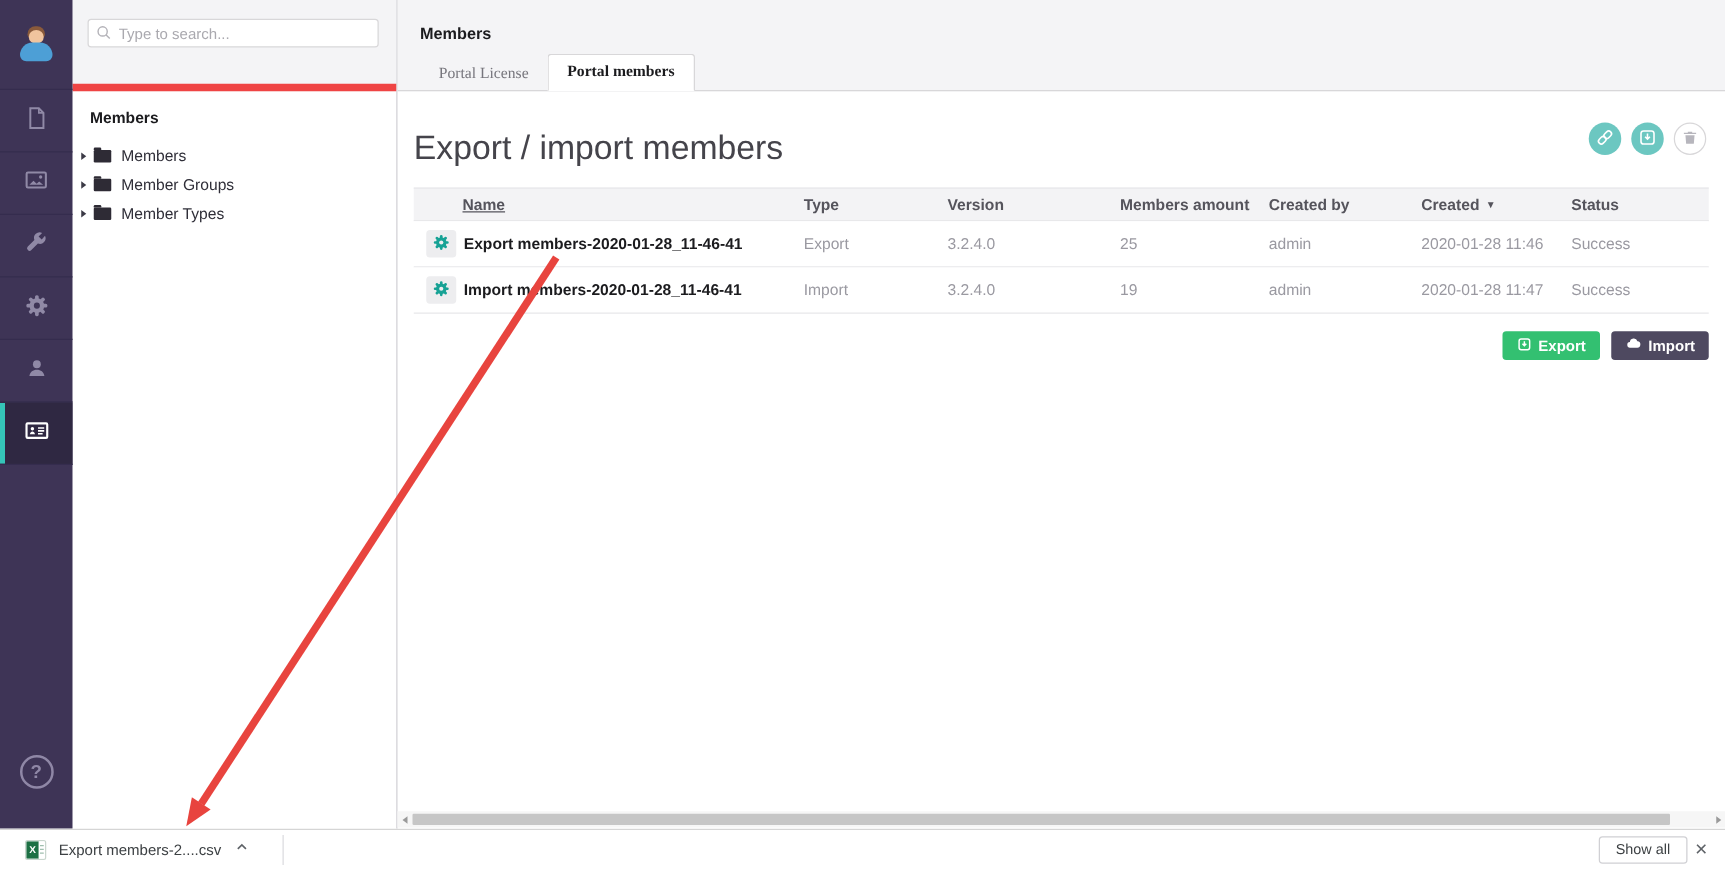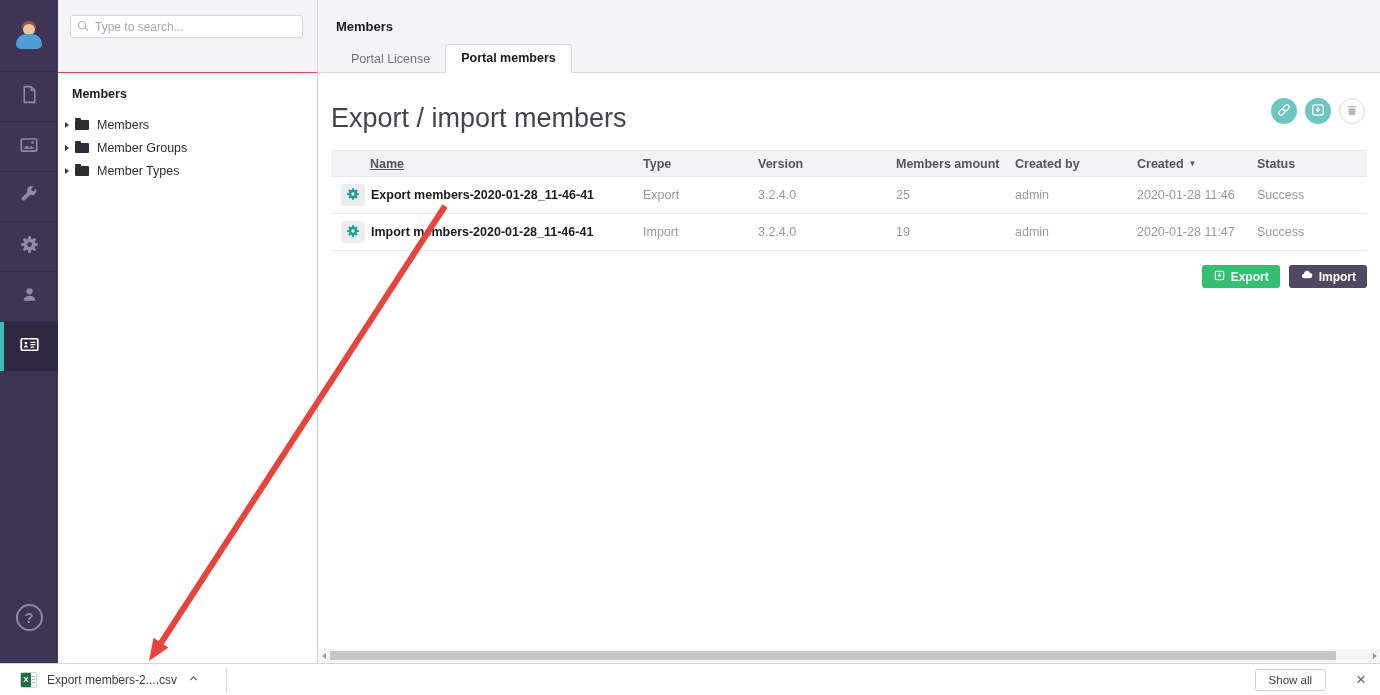--- a/index.html
+++ b/index.html
@@ -14,36 +14,36 @@
   .avatar .face{position:absolute;left:11px;top:4px;width:12px;height:11px;border-radius:50%;background:#f0c49e;}
   .avatar .body{position:absolute;left:4px;top:14px;width:26px;height:15px;border-radius:12px 12px 6px 6px;background:#4d9fd6;}
   .rail-item{height:50px;display:flex;align-items:center;justify-content:center;border-bottom:1px solid #352c4e;cursor:pointer;}
   .rail-item.active{background:#2f2842;box-shadow:inset 4px 0 0 #35c5b8;}
   .rail-help{position:absolute;left:0;bottom:32px;width:58px;display:flex;justify-content:center;}
   .help-circle{width:27px;height:27px;border:2px solid #8f87a6;border-radius:50%;color:#8f87a6;
     font-size:15px;font-weight:700;display:flex;align-items:center;justify-content:center;cursor:pointer;}
 
   
   .tree{position:absolute;left:58px;top:0;width:260px;height:663px;background:#fff;border-right:1px solid #d2d1d6;z-index:2;}
-  .tree-head{height:73px;background:#f4f4f6;border-bottom:1px solid #ef4444;padding:15px 14px 0 12px;}
+  .tree-head{height:73px;background:#f4f4f6;border-bottom:6px solid #ef4444;padding:15px 14px 0 12px;}
   .search-wrap{position:relative;}
   .search-wrap input{width:100%;height:23px;border:1px solid #d8d7d9;border-radius:3px;background:#fff;
     padding:0 6px 0 24px;font-size:12px;color:#444;outline:none;font-family:inherit;}
   .search-wrap input::placeholder{color:#aaa9af;}
   .search-icon{position:absolute;left:6px;top:4px;}
   .tree-title{margin:14px 0 12px 14px;font-size:12.5px;font-weight:700;color:#1b1b1e;}
   .tree-item{display:flex;align-items:center;height:23px;padding-left:7px;cursor:pointer;font-size:12.5px;color:#2f2e38;}
   .caret{width:0;height:0;border-left:4px solid #3b3a46;border-top:3.5px solid transparent;border-bottom:3.5px solid transparent;margin-right:6px;}
   .folder{width:14px;height:10px;background:#2e2b35;border-radius:1px;position:relative;margin-right:8px;}
   .folder:before{content:"";position:absolute;top:-2px;left:0;width:6px;height:2px;background:#2e2b35;border-radius:1px 1px 0 0;}
 
   
   .main-head{position:absolute;left:318px;top:0;right:0;height:73px;background:#f4f4f6;border-bottom:1px solid #d8d7d9;z-index:1;}
   .main-title{position:absolute;left:18px;top:19px;font-size:13px;font-weight:700;color:#1b1b1e;}
-  .tabs{position:absolute;left:18px;bottom:-1px;display:flex;align-items:flex-end;}
+  .tabs{position:absolute;left:18px;bottom:-1px;display:flex;align-items:flex-end;font-family:Liberation Serif, serif;}
   .tab{padding:6px 15px 7px;font-size:12.5px;color:#76757c;cursor:pointer;}
   .tab.active{background:#fff;border:1px solid #d8d7d9;border-bottom:1px solid #fff;border-radius:3px 3px 0 0;
     color:#1b1b1e;font-weight:700;}
 
   
   .content{position:absolute;left:318px;top:73px;right:0;height:575px;background:#fff;}
   h1.page-heading{position:absolute;left:13px;top:30px;margin:0;font-size:27px;font-weight:400;color:#45444b;}
   .circle-btns{position:absolute;right:15px;top:25px;display:flex;gap:8px;align-items:center;}
   .cbtn{width:26px;height:26px;border-radius:50%;border:none;display:flex;align-items:center;justify-content:center;
     background:#6cc7c1;cursor:pointer;padding:0;}
@@ -81,21 +81,21 @@
   .dlbar{position:absolute;left:0;bottom:0;width:1380px;height:32px;background:#fff;border-top:1px solid #d5d5d5;
     display:flex;align-items:center;z-index:4;}
   .dl-chip{display:flex;align-items:center;gap:10px;padding:0 12px 0 20px;height:100%;cursor:pointer;}
   .xls-icon{width:17px;height:16px;display:flex;border:1px solid #c9d6ce;border-radius:2px;overflow:hidden;}
   .xls-icon .xls-left{width:10px;background:#1d7044;color:#fff;font-size:8px;font-weight:700;display:flex;
     align-items:center;justify-content:center;}
   .xls-icon .xls-right{flex:1;background:#fff;display:flex;flex-direction:column;justify-content:center;gap:2px;padding:0 1px;}
   .xls-icon .xls-right i{display:block;height:1px;background:#9fbfae;}
   .dl-name{font-size:12px;color:#3c4043;}
   .dl-divider{width:1px;height:24px;background:#dcdcdf;margin-left:14px;}
-  .dl-right{position:absolute;right:12px;display:flex;align-items:center;gap:28px;}
+  .dl-right{position:absolute;right:12px;display:flex;align-items:center;gap:4px;}
   .show-all{background:#fff;border:1px solid #d0d0d4;border-radius:3px;padding:4px 13px;font-size:11.5px;
     color:#3c4043;cursor:pointer;font-family:inherit;}
   .dl-close{border:none;background:none;font-size:17px;color:#5f6368;cursor:pointer;line-height:1;padding:0 2px;}
 
   
   .arrow-overlay{position:absolute;left:0;top:0;width:1380px;height:695px;pointer-events:none;z-index:50;}
 </style>
 </head>
 <body>
 

